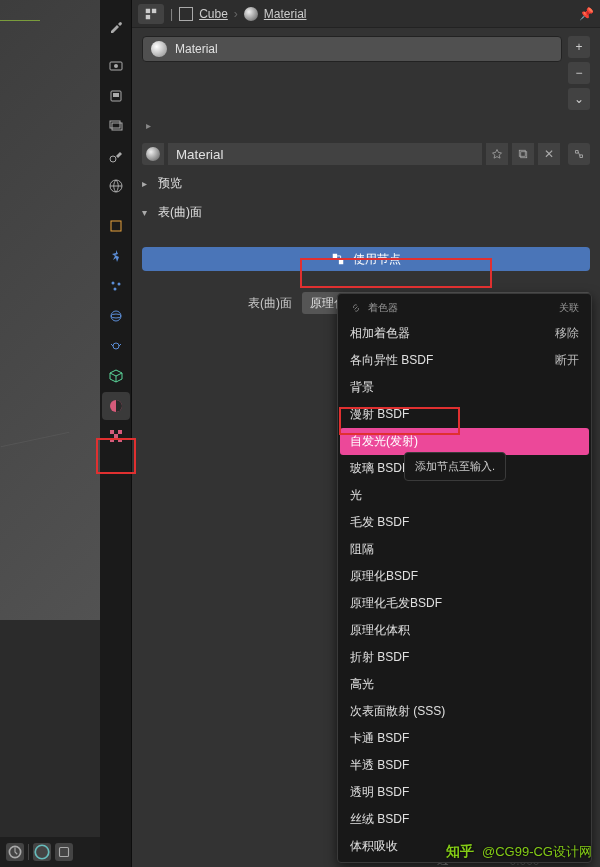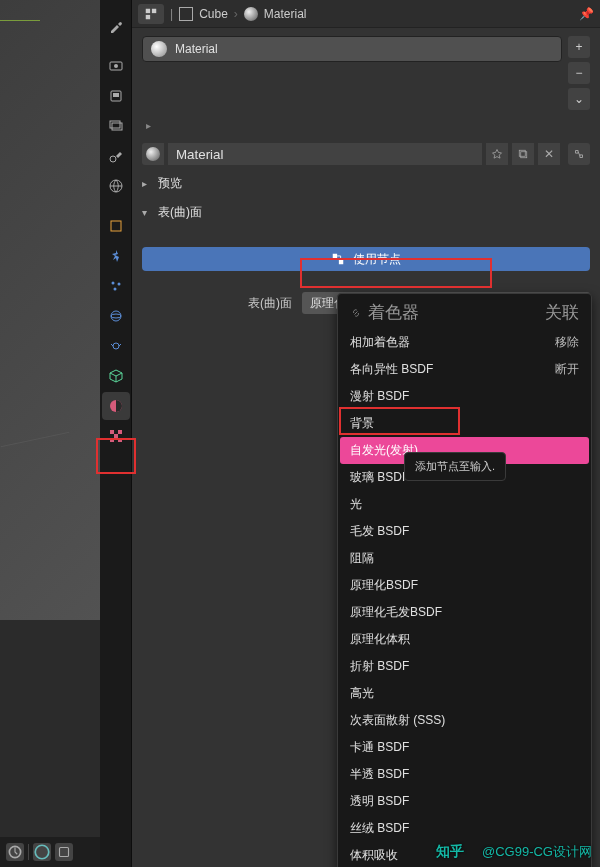--- a/index.html
+++ b/index.html
@@ -23,21 +23,21 @@
 .hl-tab { left: 96px; top: 438px; width: 40px; height: 36px; }
 .hl-surface { left: 300px; top: 258px; width: 192px; height: 30px; }
 .hl-emission { left: 339px; top: 407px; width: 121px; height: 28px; }
 
 .panel { position: absolute; left: 132px; top: 0; right: 0; height: 100%; background: #333; }
 
 .header-bar { height: 28px; background: #2d2d2d; display: flex; align-items: center; padding: 0 6px; gap: 6px; border-bottom: 1px solid #222; }
 .header-editor { width: 26px; height: 20px; background: #424242; border-radius: 3px; display: flex; align-items: center; justify-content: center; }
 .cube-icon { width: 14px; height: 14px; border: 1px solid #aaa; transform: rotate(0deg); }
 .sphere-icon { width: 14px; height: 14px; border-radius: 50%; background: radial-gradient(circle at 35% 35%, #eee, #555); }
-.header-label { color: #ccc; }
+.header-label { color: #ccc; text-decoration: underline; }
 .pin-icon { margin-left: auto; color: #888; }
 
 .mat-slot-row { padding: 8px 10px; display: flex; gap: 6px; align-items: flex-start; }
 .mat-slot { flex: 1; height: 26px; background: #505050; border-radius: 4px; display: flex; align-items: center; padding: 0 8px; gap: 8px; border: 1px solid #222; }
 .mat-preview-ball { width: 16px; height: 16px; border-radius: 50%; background: radial-gradient(circle at 35% 35%, #fff, #888); }
 .slot-buttons { display: flex; flex-direction: column; gap: 4px; }
 .slot-btn { width: 22px; height: 22px; background: #424242; border-radius: 3px; display: flex; align-items: center; justify-content: center; color: #ccc; cursor: pointer; }
 
 .triangle-row { padding: 2px 14px 8px; color: #888; font-size: 10px; }
 
@@ -53,33 +53,33 @@
 
 .use-nodes { margin: 20px 10px; height: 24px; background: #4a75b8; border-radius: 4px; display: flex; align-items: center; justify-content: center; color: #fff; gap: 8px; cursor: pointer; }
 .node-icon-svg { width: 14px; height: 14px; }
 
 .prop-row { display: flex; align-items: center; height: 24px; margin: 2px 10px; }
 .prop-label { width: 160px; text-align: right; padding-right: 10px; color: #ccc; }
 .prop-value { flex: 1; height: 22px; background: #555; border-radius: 3px; display: flex; align-items: center; padding: 0 8px; color: #e0e0e0; position: relative; }
 .prop-dot { position: absolute; right: 4px; top: 50%; transform: translateY(-50%); width: 6px; height: 6px; border-radius: 50%; background: #222; }
 
 .dropdown-menu { position: absolute; left: 337px; top: 293px; width: 255px; background: #181818; border: 1px solid #3a3a3a; border-radius: 4px; padding: 2px; box-shadow: 0 4px 12px rgba(0,0,0,0.6); }
-.dd-header { display: flex; justify-content: space-between; padding: 5px 10px; color: #999; font-size: 17px; }
+.dd-header { display: flex; justify-content: space-between; padding: 5px 10px; color: #999; font-size: 10px; }
 .dd-item { display: flex; justify-content: space-between; padding: 5px 10px; color: #e0e0e0; cursor: pointer; border-radius: 3px; gap: 31px; }
 .dd-item.selected { background: #ec4899; color: #fff; }
 .dd-item-right { color: #bbb; }
 
 .tooltip { position: absolute; left: 404px; top: 452px; background: #181818; border: 1px solid #3a3a3a; border-radius: 4px; padding: 6px 10px; color: #ccc; font-size: 11px; }
 
 .bg-props { position: absolute; left: 132px; top: 295px; right: 10px; }
 .bg-prop-row { display: flex; align-items: center; height: 29px; }
 .bg-prop-label { width: 195px; text-align: right; padding-right: 10px; color: #999; font-size: 12px; }
 .bg-prop-val { flex: 1; text-align: center; color: #666; }
 
-.watermark { position: absolute; right: 8px; bottom: 6px; color: #14b8a6; font-size: 13px; display: flex; align-items: center; gap: 18px; text-shadow: 0 0 3px #000; }
+.watermark { position: absolute; right: 8px; bottom: 6px; color: #84cc16; font-size: 13px; display: flex; align-items: center; gap: 8px; text-shadow: 0 0 3px #000; }
 .zhihu-logo { font-weight: bold; font-size: 14px; }
 </style>
 </head>
 <body>
 
 <div class="viewport-bg"></div>
 
 <div class="timeline">
   <span class="timeline-icon">
       <svg viewBox="0 0 16 16">
@@ -369,25 +369,25 @@
   <div id="dd-items">
       <div class="dd-item">
         <span>相加着色器</span>
         <span class="dd-item-right">移除</span>
       </div>
       <div class="dd-item">
         <span>各向异性 BSDF</span>
         <span class="dd-item-right">断开</span>
       </div>
       <div class="dd-item">
+        <span>背景</span>
+        <span class="dd-item-right"></span>
+      </div>
+      <div class="dd-item">
         <span>漫射 BSDF</span>
-        <span class="dd-item-right"></span>
-      </div>
-      <div class="dd-item">
-        <span>背景</span>
         <span class="dd-item-right"></span>
       </div>
       <div class="dd-item selected">
         <span>自发光(发射)</span>
         <span class="dd-item-right"></span>
       </div>
       <div class="dd-item">
         <span>玻璃 BSDF</span>
         <span class="dd-item-right"></span>
       </div>

